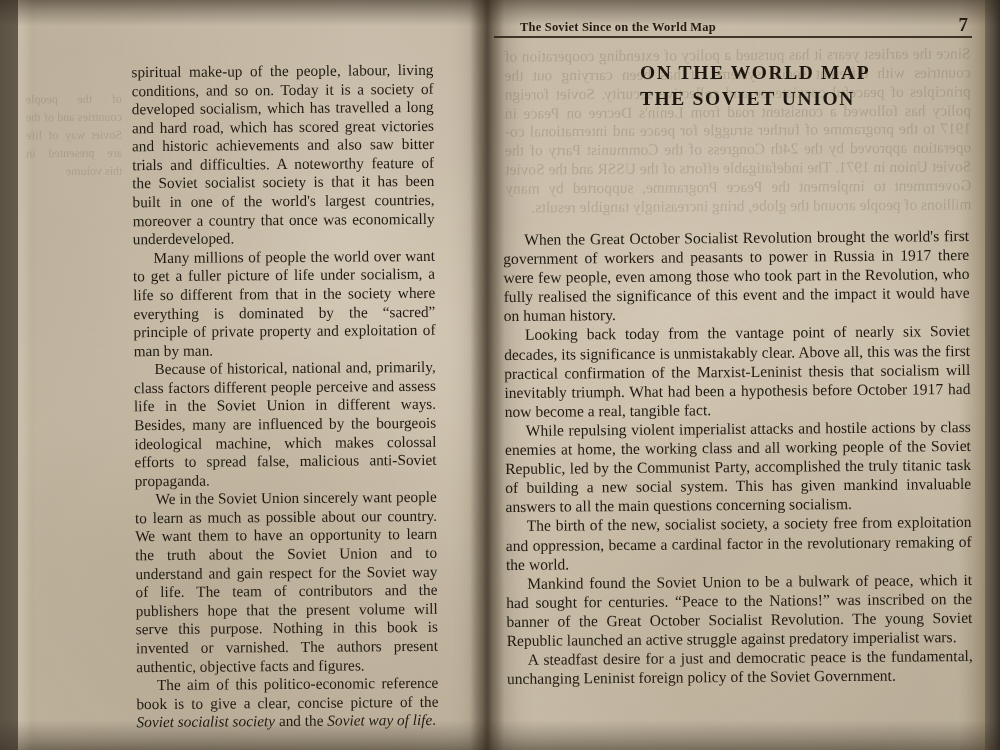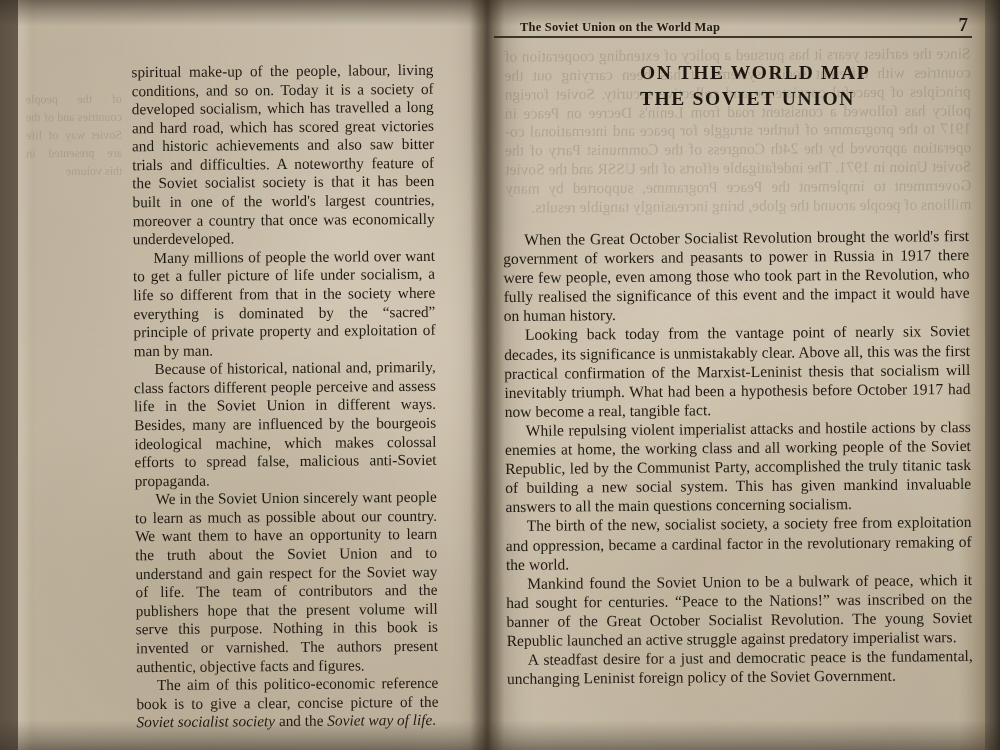--- a/index.html
+++ b/index.html
@@ -222,21 +222,21 @@
     <div class="texture"></div>
   </div>
   <div class="edge-right-curl"></div>
 
   <div class="gutter"></div>
 
   <div class="bleed bleed-left">of the people countries and of the Soviet way of life are presented in this volume</div>
   <div class="bleed bleed-right">Since the earliest years it has pursued a policy of extending cooperation of countries with different social systems. It has been carrying out the principles of peaceful coexistence and collective security. Soviet foreign policy has followed a consistent road from Lenin's Decree on Peace in 1917 to the programme of further struggle for peace and international co-operation approved by the 24th Congress of the Communist Party of the Soviet Union in 1971. The indefatigable efforts of the USSR and the Soviet Government to implement the Peace Programme, supported by many millions of people around the globe, bring increasingly tangible results.</div>
 
   <div class="running-head">
-    <span class="running-title">The Soviet Union on the World Map</span>
+    <span class="running-title">The Soviet Since on the World Map</span>
     <span class="page-number">7</span>
   </div>
   <div class="head-rule"></div>
 
   <div class="chapter-title">
     <div>ON THE WORLD MAP</div>
     <div>THE SOVIET UNION</div>
   </div>
 
   <div class="col col-left">

